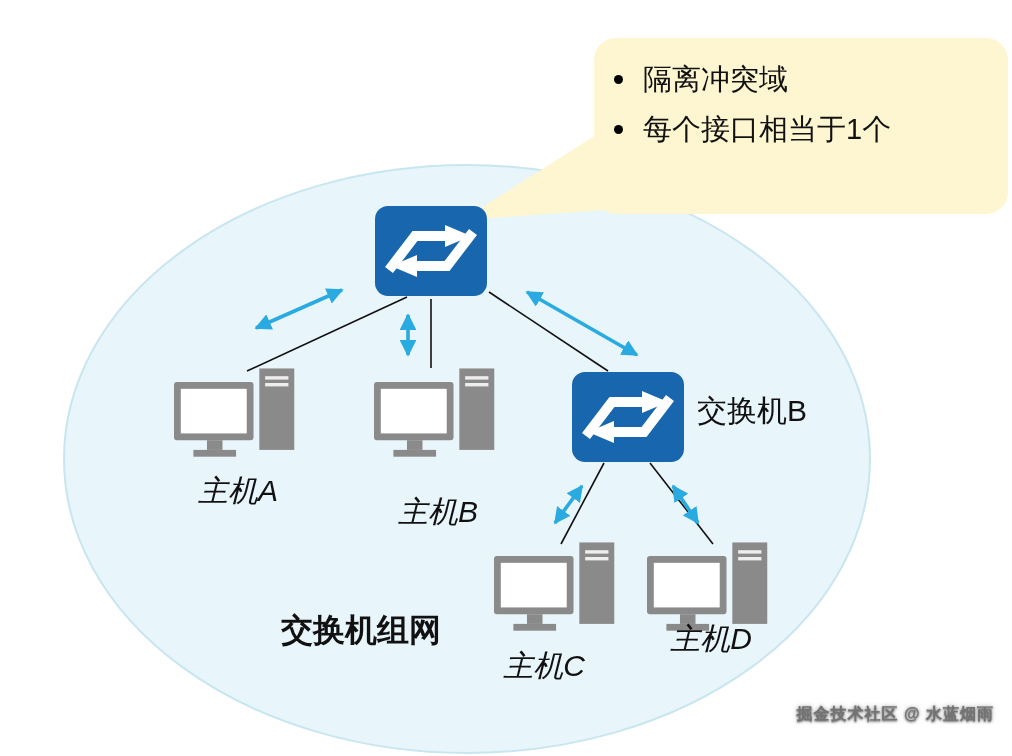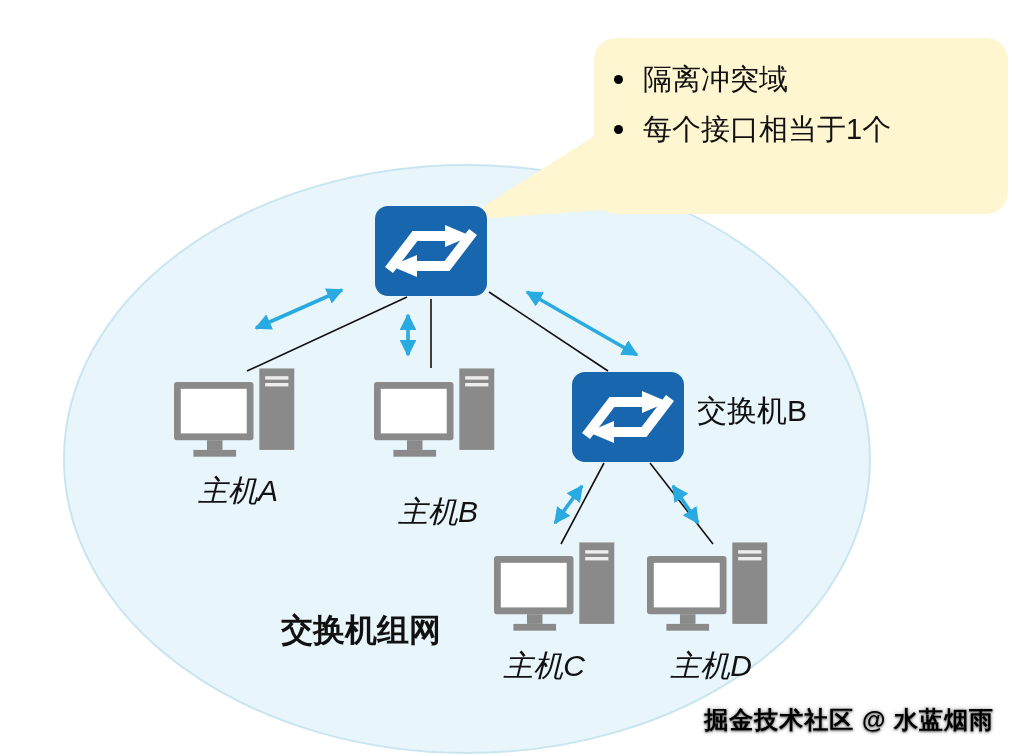--- a/index.html
+++ b/index.html
@@ -4,22 +4,22 @@
 <style>
   html,body{margin:0;padding:0;background:#fff;}
   body{width:1012px;height:756px;position:relative;overflow:hidden;
        font-family:"Liberation Sans","DejaVu Sans",sans-serif;color:#111;}
   .stage{position:absolute;inset:0;}
   svg.base{position:absolute;left:0;top:0;}
   .lbl{position:absolute;font-size:30px;white-space:nowrap;color:#111;}
   .lbl.centered{transform:translateX(-50%);font-style:italic;}
   .caption{position:absolute;left:361px;top:610px;transform:translateX(-50%);
            font-size:32px;font-weight:bold;line-height:40px;}
-  .watermark{position:absolute;right:18px;top:704px;font-size:24px;font-weight:bold;
-             color:#000000;letter-spacing:1px;
+  .watermark{position:absolute;right:18px;top:704px;font-size:16px;font-weight:bold;
+             color:#737373;letter-spacing:1px;
              text-shadow:0 1px 2px rgba(80,80,80,.85),0 0 4px rgba(90,90,90,.6);}
   .callout-text{position:absolute;left:594px;top:38px;width:414px;height:176px;}
   .c-row{display:flex;align-items:center;font-size:29px;line-height:34px;}
   .c-row.r1{margin-top:24px;}
   .c-row.r2{margin-top:16px;}
   .c-row.r3{margin-top:12px;}
   .dot{width:9px;height:9px;border-radius:50%;background:#000;flex:none;margin:0 20px;}
   .indent{padding-left:49px;}
 </style>
 </head>
@@ -98,20 +98,20 @@
     <div class="c-row r2">
       <span class="dot"></span>
       <span>每个接口相当于1个</span>
     </div>
   </div>
 
   <div class="lbl" style="left:697px;top:391px;">交换机B</div>
   <div class="lbl centered" style="left:238px;top:471px;">主机A</div>
   <div class="lbl centered" style="left:438px;top:471px;margin-top:21px;">主机B</div>
   <div class="lbl centered" style="left:544px;top:646px;">主机C</div>
-  <div class="lbl centered" style="left:711px;top:646px;">主机D</div>
+  <div class="lbl centered" style="left:711px;top:619px;">主机D</div>
 
   <div class="caption">
     <div>交换机组网</div>
   </div>
 
   <div class="watermark">掘金技术社区 @ 水蓝烟雨</div>
 </div>
 
 </body></html>

